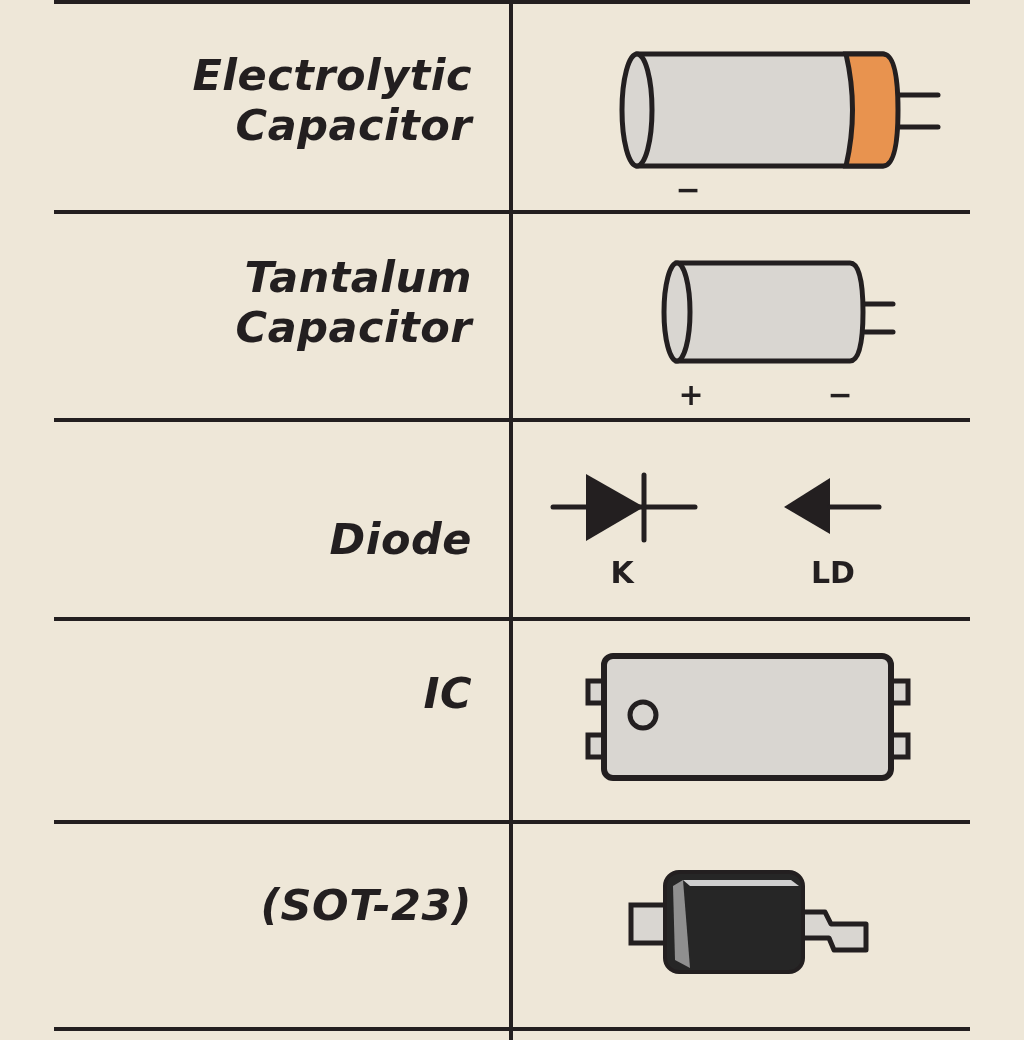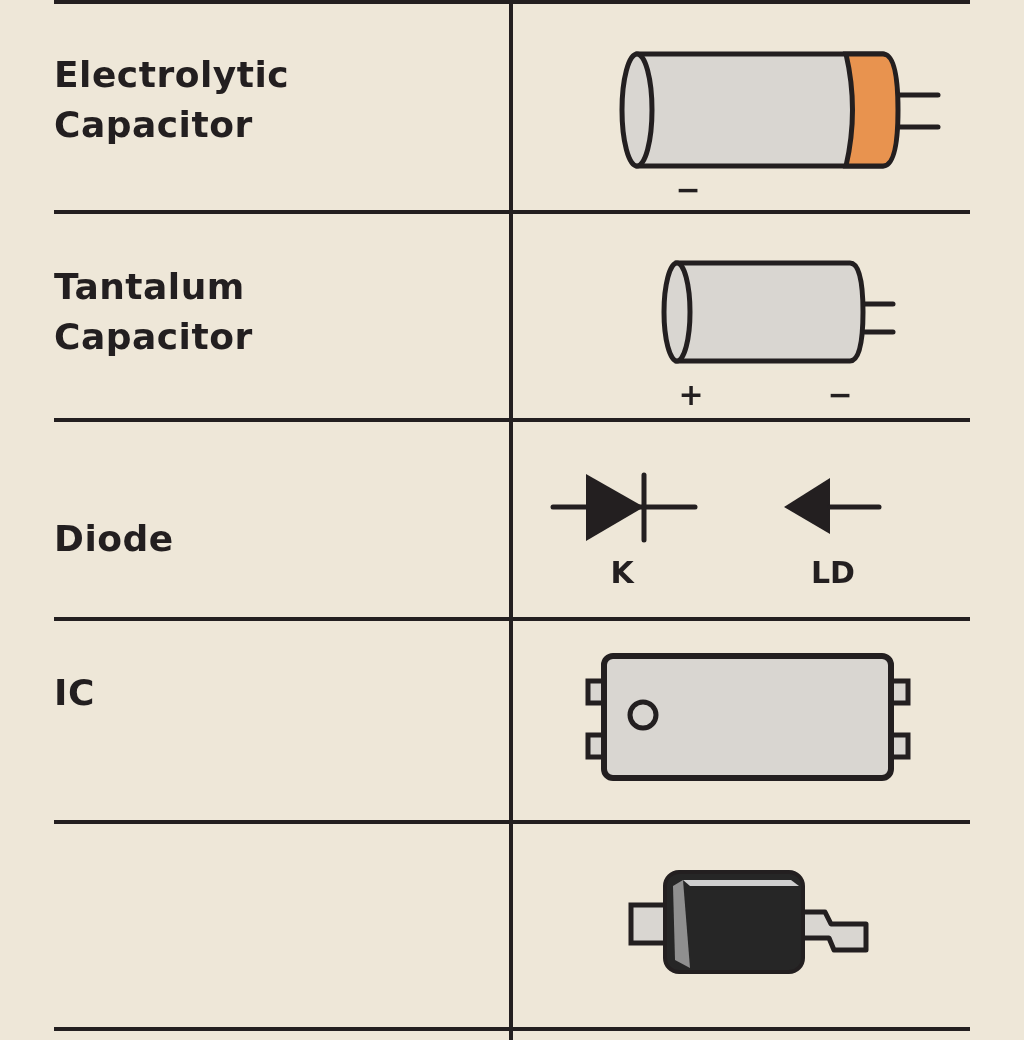--- a/index.html
+++ b/index.html
@@ -7,22 +7,23 @@
     width: 1024px; height: 1040px;
     background: #eee7d8;
     position: relative; overflow: hidden;
     font-family: "DejaVu Sans", sans-serif;
     color: #231f20;
   }
   .hline { position: absolute; left: 54px; width: 916px; height: 4px; background: #231f20; }
   .vline { position: absolute; left: 509px; top: 0; width: 4px; height: 1040px; background: #231f20; }
   .label {
     position: absolute; left: 54px; width: 418px;
-    text-align: left; font-weight: bold; font-size: 36px; line-height: 50px;
+    text-align: right; font-weight: bold; font-size: 43px; line-height: 50px;
     letter-spacing: 0.5px;
+    font-style: italic;
   }
   .fig { position: absolute; left: 513px; width: 457px; }
   .fig svg { display: block; }
   .sym-text { font-family: "DejaVu Sans", sans-serif; font-weight: bold; font-size: 30px; fill: #231f20; }
 </style>
 </head>
 <body>
 
 <div>
   <div class="hline" style="top:0px;"></div>
@@ -41,21 +42,21 @@
     <svg width="457" height="170" viewBox="0 0 457 170">
       <path d="M125 14 L370 14 A12 56 0 0 1 370 126 L125 126 Z" fill="#d9d6d1" stroke="#231f20" stroke-width="5"></path>
       <path d="M333 14 L370 14 Q385 14 385 70 Q385 126 370 126 L333 126 Q346 70 333 14 Z" fill="#e8934f" stroke="#231f20" stroke-width="5"></path>
       <ellipse cx="124" cy="70" rx="15" ry="56" fill="#d9d6d1" stroke="#231f20" stroke-width="5"></ellipse>
       <line x1="387" y1="55" x2="425" y2="55" stroke="#231f20" stroke-width="5" stroke-linecap="round"></line>
       <line x1="387" y1="87" x2="425" y2="87" stroke="#231f20" stroke-width="5" stroke-linecap="round"></line>
       <text class="sym-text" x="175" y="160" text-anchor="middle">−</text>
     </svg>
   </div>
 
-  <div class="label" style="top:262px;">
+  <div class="label" style="top:252px;">
     <div>Tantalum</div>
     <div>Capacitor</div>
   </div>
   <div class="fig" style="top:250px;">
     <svg width="457" height="165" viewBox="0 0 457 165">
       <path d="M164 13 L337 13 Q350 13 350 62 Q350 111 337 111 L164 111 Z" fill="#d9d6d1" stroke="#231f20" stroke-width="5"></path>
       <ellipse cx="164" cy="62" rx="13" ry="49" fill="#d9d6d1" stroke="#231f20" stroke-width="5"></ellipse>
       <line x1="352" y1="54" x2="380" y2="54" stroke="#231f20" stroke-width="5" stroke-linecap="round"></line>
       <line x1="352" y1="82" x2="380" y2="82" stroke="#231f20" stroke-width="5" stroke-linecap="round"></line>
       <text class="sym-text" x="178" y="155" text-anchor="middle">+</text>
@@ -86,20 +87,21 @@
       <rect x="75" y="41" width="20" height="22" fill="#d9d6d1" stroke="#231f20" stroke-width="5"></rect>
       <rect x="75" y="95" width="20" height="22" fill="#d9d6d1" stroke="#231f20" stroke-width="5"></rect>
       <rect x="375" y="41" width="20" height="22" fill="#d9d6d1" stroke="#231f20" stroke-width="5"></rect>
       <rect x="375" y="95" width="20" height="22" fill="#d9d6d1" stroke="#231f20" stroke-width="5"></rect>
       <rect x="91" y="16" width="287" height="122" rx="9" fill="#d9d6d1" stroke="#231f20" stroke-width="6"></rect>
       <circle cx="130" cy="75" r="13" fill="#d9d6d1" stroke="#231f20" stroke-width="5"></circle>
     </svg>
   </div>
 
   <div class="label" style="top:880px;">
+    <div>(SOT-23)</div>
   </div>
   <div class="fig" style="top:850px;">
     <svg width="457" height="140" viewBox="0 0 457 140">
       <rect x="118" y="55" width="42" height="38" fill="#d9d6d1" stroke="#231f20" stroke-width="5"></rect>
       <path d="M280 62 L312 62 L318 74 L353 74 L353 100 L321 100 L316 88 L280 88 Z" fill="#d9d6d1" stroke="#231f20" stroke-width="5" stroke-linejoin="round"></path>
       <rect x="152" y="22" width="138" height="100" rx="14" fill="#262626" stroke="#231f20" stroke-width="4"></rect>
       <polygon points="160,36 170,30 177,118 162,110" fill="#8f8f8f"></polygon>
       <path d="M170 30 L278 30 L286 36 L177 36 Z" fill="#cfcfcf"></path>
     </svg>
   </div>

